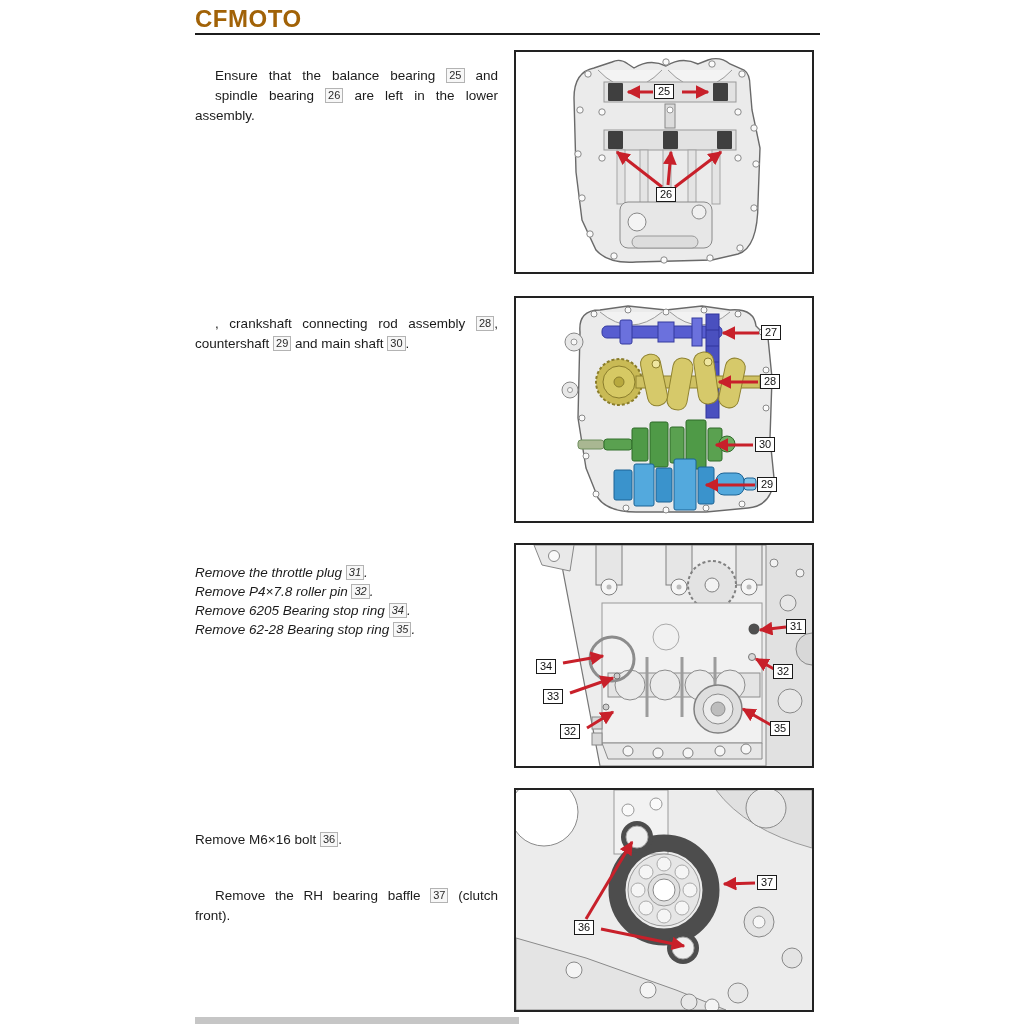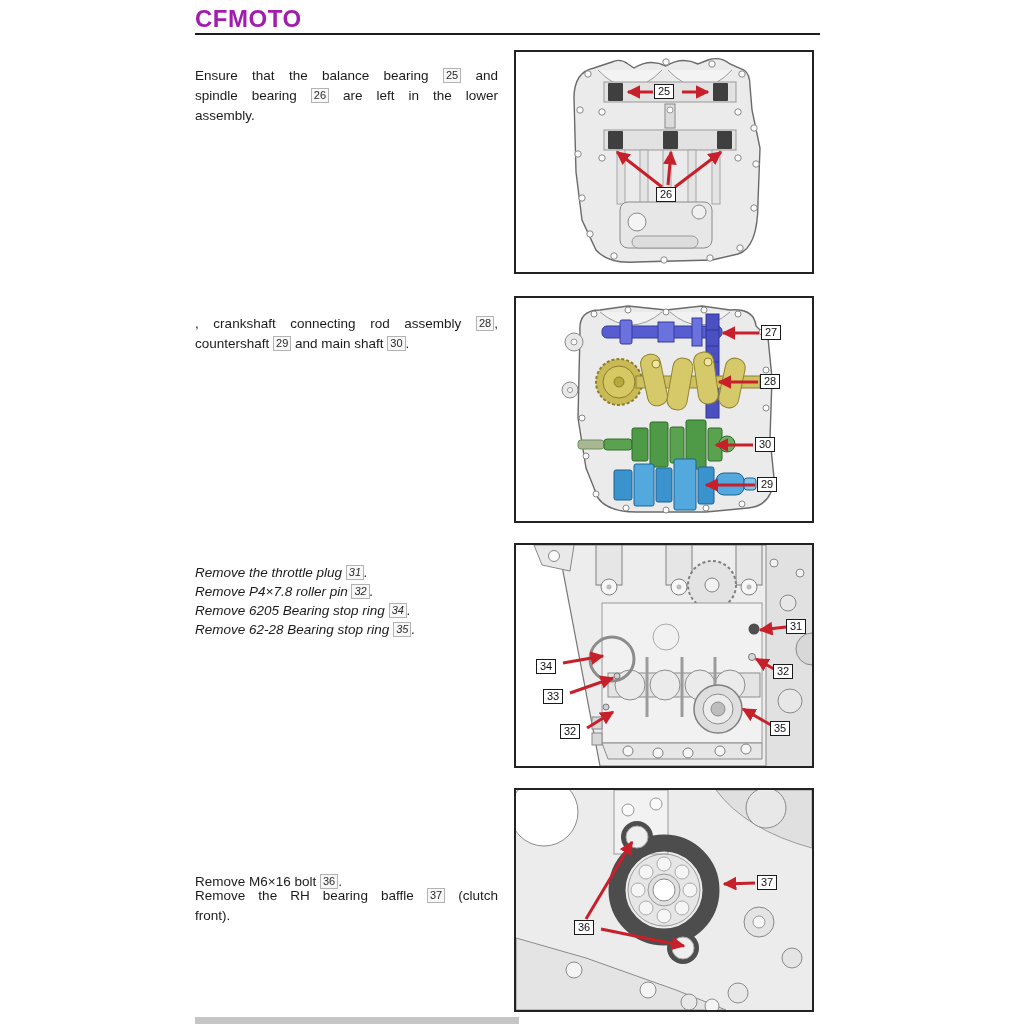--- a/index.html
+++ b/index.html
@@ -1,26 +1,26 @@
 <!DOCTYPE html>
 <html><head>
 <meta charset="utf-8">
 <style>
   * { margin:0; padding:0; box-sizing:border-box; }
   html,body { width:1024px; height:1024px; background:#ffffff;
     font-family:"Liberation Sans", sans-serif; color:#161616; position:relative; overflow:hidden; }
 
   .brand { position:absolute; left:195px; top:5px; font-size:24px; font-weight:bold;
-    letter-spacing:.5px; color:#a21caf; }
+    letter-spacing:.5px; color:#a16207; }
   .brand-rule { position:absolute; left:195px; top:33px; width:625px; height:2px; background:#1c1c1c; }
 
   .tblock { position:absolute; left:195px; width:303px; font-size:13.5px; line-height:20px; color:#1b1b1b; }
   .tblock.tight { line-height:19px;font-style:italic; }
   .line { min-height:1em; }
-  .line.stretch { text-align:justify; text-align-last:justify; }
+  .line.stretch { text-align:justify; text-align-last:justify;margin-left:20px; }
   .ref { display:inline-block; border:1px solid #b3b3b3; background:#f7f7f7;
     padding:0 2px; font-size:11px; line-height:13px; color:#2a2a2a; vertical-align:1px; }
 
   .fig { position:absolute; left:514px; width:300px; background:#ffffff; border:2px solid #222222; }
   .fig svg { display:block; }
   .callout { position:absolute; background:#ffffff; border:1px solid #1a1a1a; font-size:11px;
     line-height:13px; padding:0 3px; min-width:20px; text-align:center; color:#111111; z-index:5; }
 
   .bottom-bar { position:absolute; left:195px; top:1017px; width:324px; height:7px; background:#c6c6c6; }
 </style>
@@ -38,21 +38,21 @@
 <div class="tblock" style="top:314px">
     <div class="line stretch">, crankshaft connecting rod assembly <span class="ref">28</span>,</div>
     <div class="line">countershaft <span class="ref">29</span> and main shaft <span class="ref">30</span>.</div>
   </div>
 <div class="tblock tight" style="top:563px">
     <div class="line">Remove the throttle plug <span class="ref">31</span>.</div>
     <div class="line">Remove P4×7.8 roller pin <span class="ref">32</span>.</div>
     <div class="line">Remove 6205 Bearing stop ring <span class="ref">34</span>.</div>
     <div class="line">Remove 62-28 Bearing stop ring <span class="ref">35</span>.</div>
   </div>
-<div class="tblock" style="top:872px">
+<div class="tblock" style="top:830px">
     <div class="line">Remove M6×16 bolt <span class="ref">36</span>.</div>
   </div>
 <div class="tblock" style="top:886px">
     <div class="line stretch">Remove the RH bearing baffle <span class="ref">37</span> (clutch</div>
     <div class="line">front).</div>
   </div>
 
 <div class="fig" style="top:50px;height:224px">
   <svg width="296" height="220" viewBox="0 0 296 220">
     <defs>

